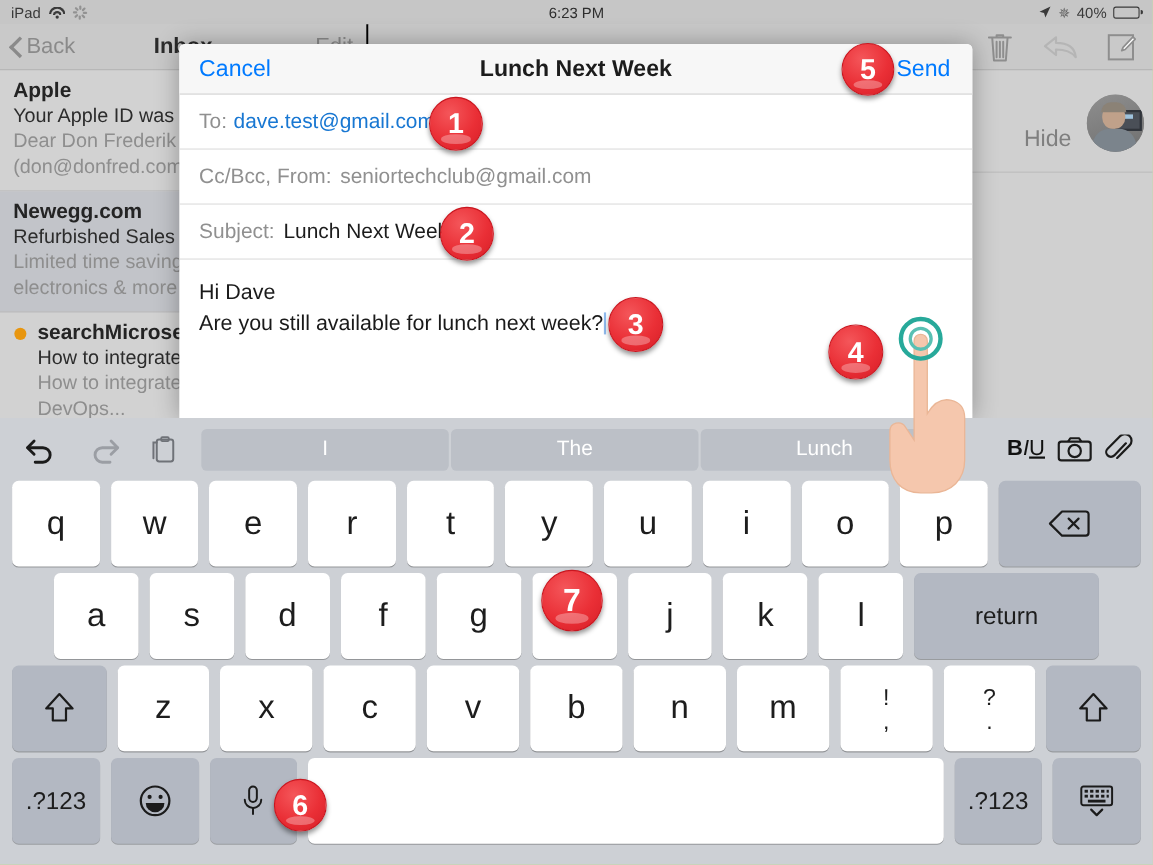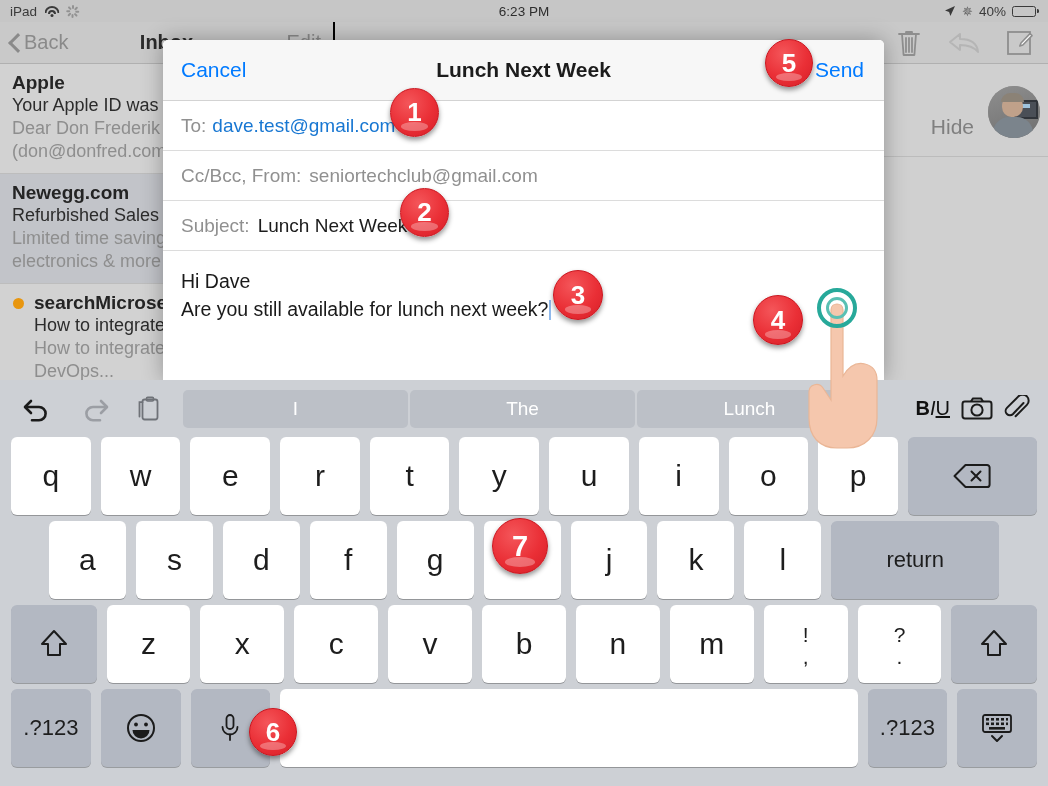--- a/index.html
+++ b/index.html
@@ -85,21 +85,21 @@
     border-radius:16px 16px 0 0; background:#7b848c; }
 
   
   #compose {
     position:absolute; left:163px; top:40px; width:721px; height:340px;
     background:#fff; border-radius:5px 5px 0 0;
     box-shadow:0 0 22px rgba(0,0,0,.30);
     overflow:hidden;
   }
   .c-head {
-    height:61px; background:#f7f7f7; border-bottom:1px solid #d3d3d3;
+    height:46px; background:#f7f7f7; border-bottom:1px solid #d3d3d3;
     display:flex; align-items:center; position:relative;
   }
   .c-cancel { padding-left:18px; color:#007aff; font-size:21px; }
   .c-title { position:absolute; left:0; right:0; text-align:center; font-size:21px; font-weight:bold; color:#1c1c1c; }
   .c-send { position:absolute; right:20px; color:#007aff; font-size:21px; font-weight:500; }
 
   .c-row { position:relative; height:50px; border-bottom:1px solid #dcdcdc; display:flex; align-items:center;
     padding-left:18px; font-size:19px; }
   .c-row .lbl { color:#909090; }
   .c-row .val { color:#1c1c1c; margin-left:8px; }

